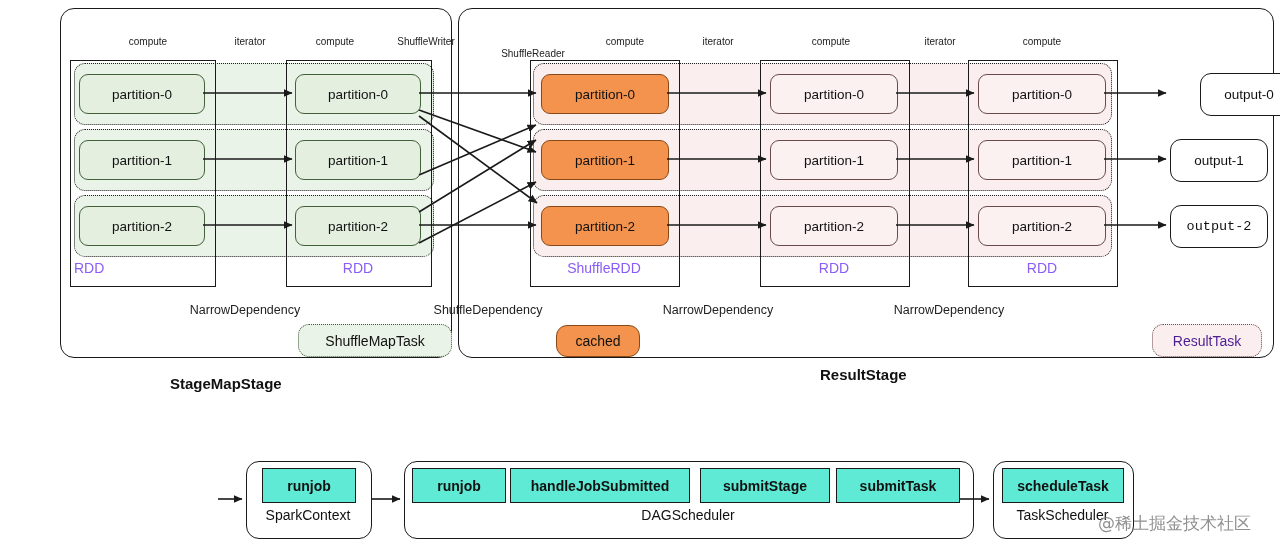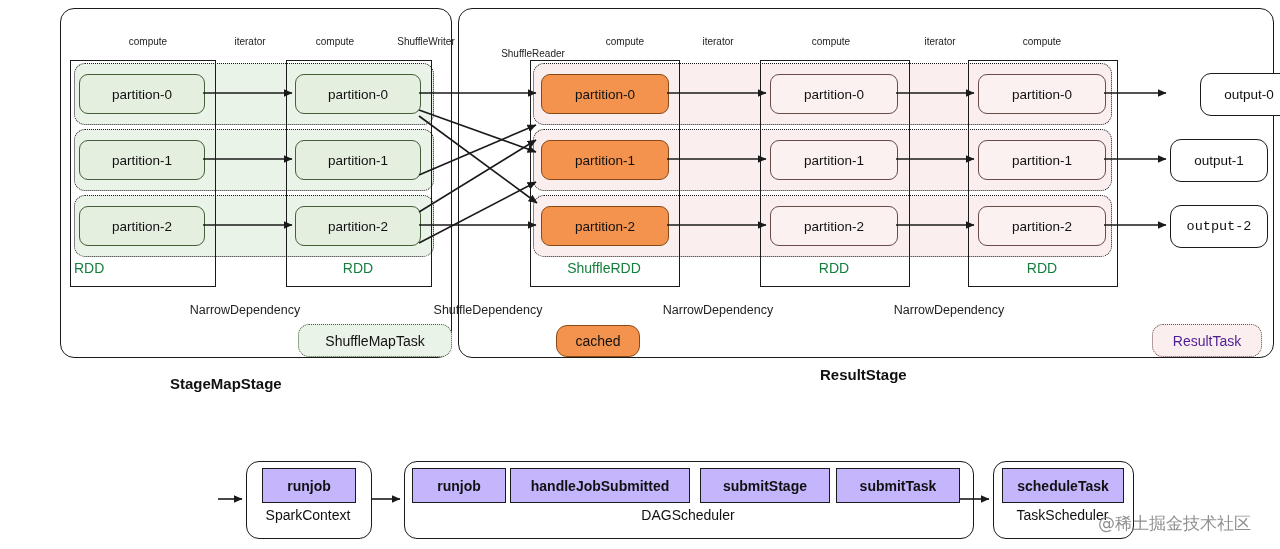--- a/index.html
+++ b/index.html
@@ -22,21 +22,21 @@
   
   .col-label{
     position:absolute;font-size:10px;color:#222;white-space:nowrap;text-align:center;
   }
 
   
   .rdd-frame{
     position:absolute;border:1.6px solid #1a1a1a;background:transparent;
   }
   .rdd-name{
-    position:absolute;font-size:14px;color:#15803d;white-space:nowrap;text-align:center;
+    position:absolute;font-size:14px;color:#8b5cf6;white-space:nowrap;text-align:center;
   }
 
   
   .band{
     position:absolute;border:1.7px dotted #1a1a1a;border-radius:11px;
   }
   .band.green{background:#eaf3e7;}
   .band.pink{background:#fbeeee;}
 
   
@@ -70,21 +70,21 @@
     font-weight:bold;font-size:14px;white-space:nowrap;
   }
   .round-container{
     position:absolute;border:1.6px solid #1a1a1a;border-radius:13px;background:#fff;
   }
   .cmp-label{
     position:absolute;font-size:14px;color:#111;white-space:nowrap;text-align:center;
   }
   .sq-box{
     position:absolute;display:flex;align-items:center;justify-content:center;
-    border:1.6px solid #1a1a1a;background:#c4b5fd;
+    border:1.6px solid #1a1a1a;background:#5eead4;
     font-weight:bold;font-size:14px;white-space:nowrap;color:#111;
   }
   .watermark{
     position:absolute;font-size:17px;color:#7d7d7d;white-space:nowrap;
     font-family:"DejaVu Sans",sans-serif;opacity:.85;
   }
 </style>
 </head>
 <body>
 

